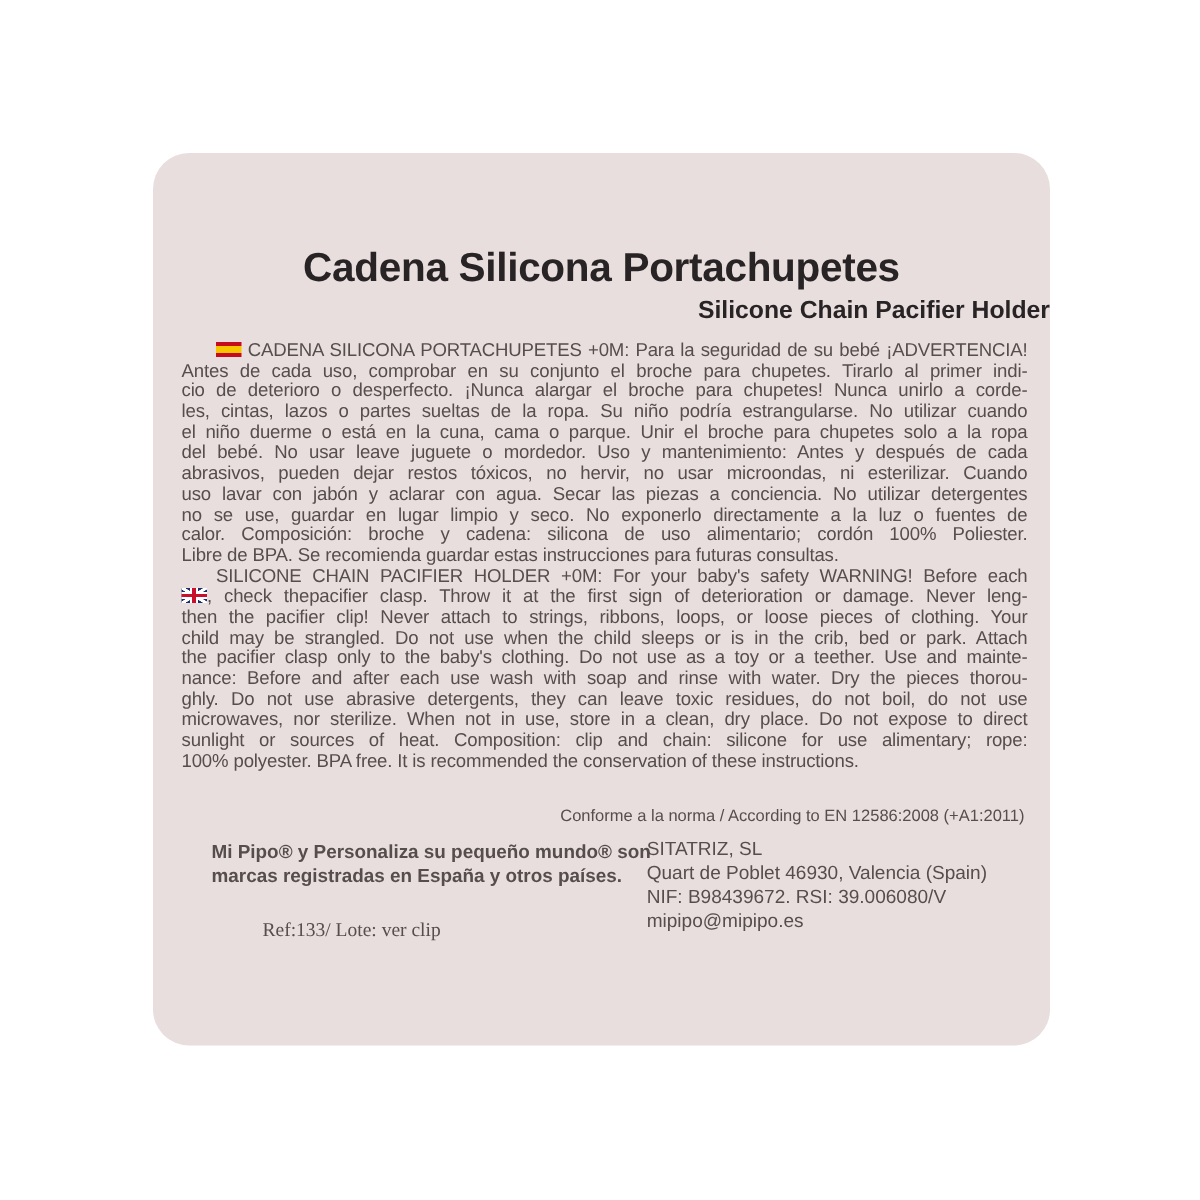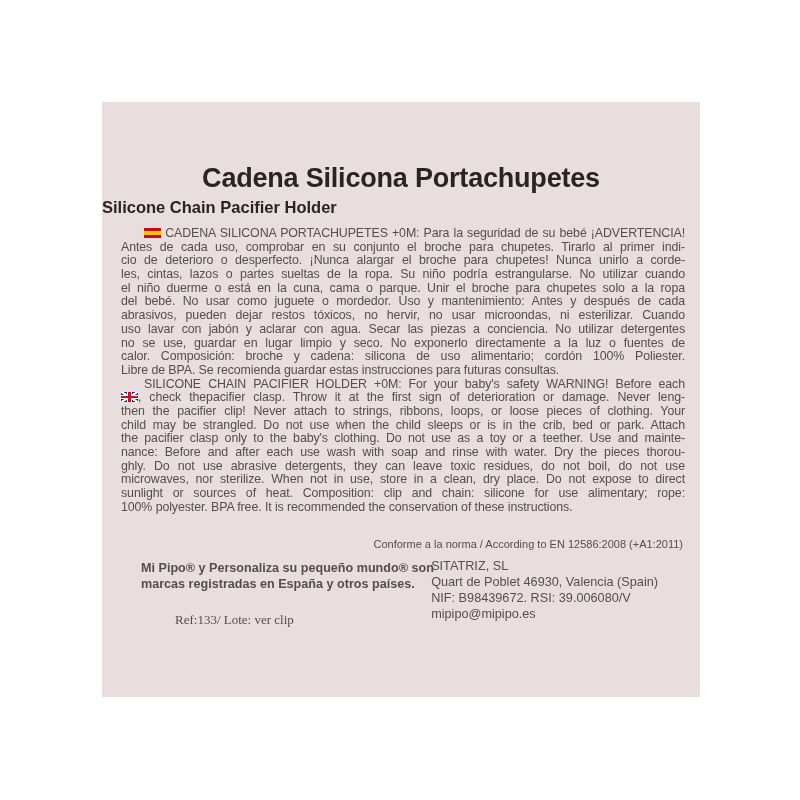--- a/index.html
+++ b/index.html
@@ -1,24 +1,24 @@
 <!DOCTYPE html>
 <html style="--page-bg: #ffffff; --panel-bg: #e8dedd; --text: #564d4d; --title: #282425; --flag-es-red: #c60b1e; --flag-es-yellow: #f6c500; --flag-uk-blue: #1c2f6b; --flag-uk-red: #c8102e;"><head>
 <meta charset="utf-8">
 <style>
   * { margin:0; padding:0; box-sizing:border-box; }
   html,body { width:800px; height:800px; background:var(--page-bg,#ffffff);
               font-family:"Liberation Sans","DejaVu Sans",sans-serif; overflow:hidden; }
   .canvas { position:relative; width:800px; height:800px; background:var(--page-bg,#ffffff); }
   .panel { position:absolute; left:102px; top:102px; width:598px; height:595px;
-           background:var(--panel-bg,#e8dedd); color:var(--text,#564d4d); }
+           background:var(--panel-bg,#e8dedd); color:var(--text,#564d4d);border-radius:24px; }
 
   .title { position:absolute; top:61px; left:0; width:100%; text-align:center;
            font-weight:700; font-size:27px; letter-spacing:-0.2px; color:var(--title,#282425); }
-  .subtitle { position:absolute; top:96px; left:0; width:100%; text-align:left;
+  .subtitle { position:absolute; top:96px; left:0; width:100%; text-align:right;
               font-weight:700; font-size:16.5px; color:var(--title,#282425); }
 
   .paras { position:absolute; left:19px; top:125px; width:564px;
            font-size:12.4px; line-height:13.7px; letter-spacing:-0.1px; }
   .para .tline { height:13.7px; white-space:nowrap; text-align:justify; text-align-last:justify; }
   .para .tline:last-child { text-align-last:left; }
 
   .tab { display:inline-block; width:23px; height:1px; }
   .flag { display:inline-block; width:17px; height:10px; vertical-align:-1px; }
   .flag-es { background:linear-gradient(to bottom,
@@ -51,21 +51,21 @@
     <div class="title">Cadena Silicona Portachupetes</div>
     <div class="subtitle">Silicone Chain Pacifier Holder</div>
 
     <div class="paras">
       <div class="para">
           <div class="tline"><span class="tab"></span><span class="flag flag-es"></span> CADENA SILICONA PORTACHUPETES +0M: Para la seguridad de su bebé ¡ADVERTENCIA!</div>
           <div class="tline">Antes de cada uso, comprobar en su conjunto el broche para chupetes. Tirarlo al primer indi-</div>
           <div class="tline">cio de deterioro o desperfecto. ¡Nunca alargar el broche para chupetes! Nunca unirlo a corde-</div>
           <div class="tline">les, cintas, lazos o partes sueltas de la ropa. Su niño podría estrangularse. No utilizar cuando</div>
           <div class="tline">el niño duerme o está en la cuna, cama o parque. Unir el broche para chupetes solo a la ropa</div>
-          <div class="tline">del bebé. No usar como juguete o mordedor. Uso y mantenimiento: Antes y después de cada</div>
+          <div class="tline">del bebé. No usar leave juguete o mordedor. Uso y mantenimiento: Antes y después de cada</div>
           <div class="tline">abrasivos, pueden dejar restos tóxicos, no hervir, no usar microondas, ni esterilizar. Cuando</div>
           <div class="tline">uso lavar con jabón y aclarar con agua. Secar las piezas a conciencia. No utilizar detergentes</div>
           <div class="tline">no se use, guardar en lugar limpio y seco. No exponerlo directamente a la luz o fuentes de</div>
           <div class="tline">calor. Composición: broche y cadena: silicona de uso alimentario; cordón 100% Poliester.</div>
           <div class="tline">Libre de BPA. Se recomienda guardar estas instrucciones para futuras consultas.</div>
         </div>
       <div class="para">
           <div class="tline"><span class="tab"></span>SILICONE CHAIN PACIFIER HOLDER +0M: For your baby's safety WARNING! Before each</div>
           <div class="tline"><span class="flag flag-uk"></span>, check thepacifier clasp. Throw it at the first sign of deterioration or damage. Never leng-</div>
           <div class="tline">then the pacifier clip! Never attach to strings, ribbons, loops, or loose pieces of clothing. Your</div>

